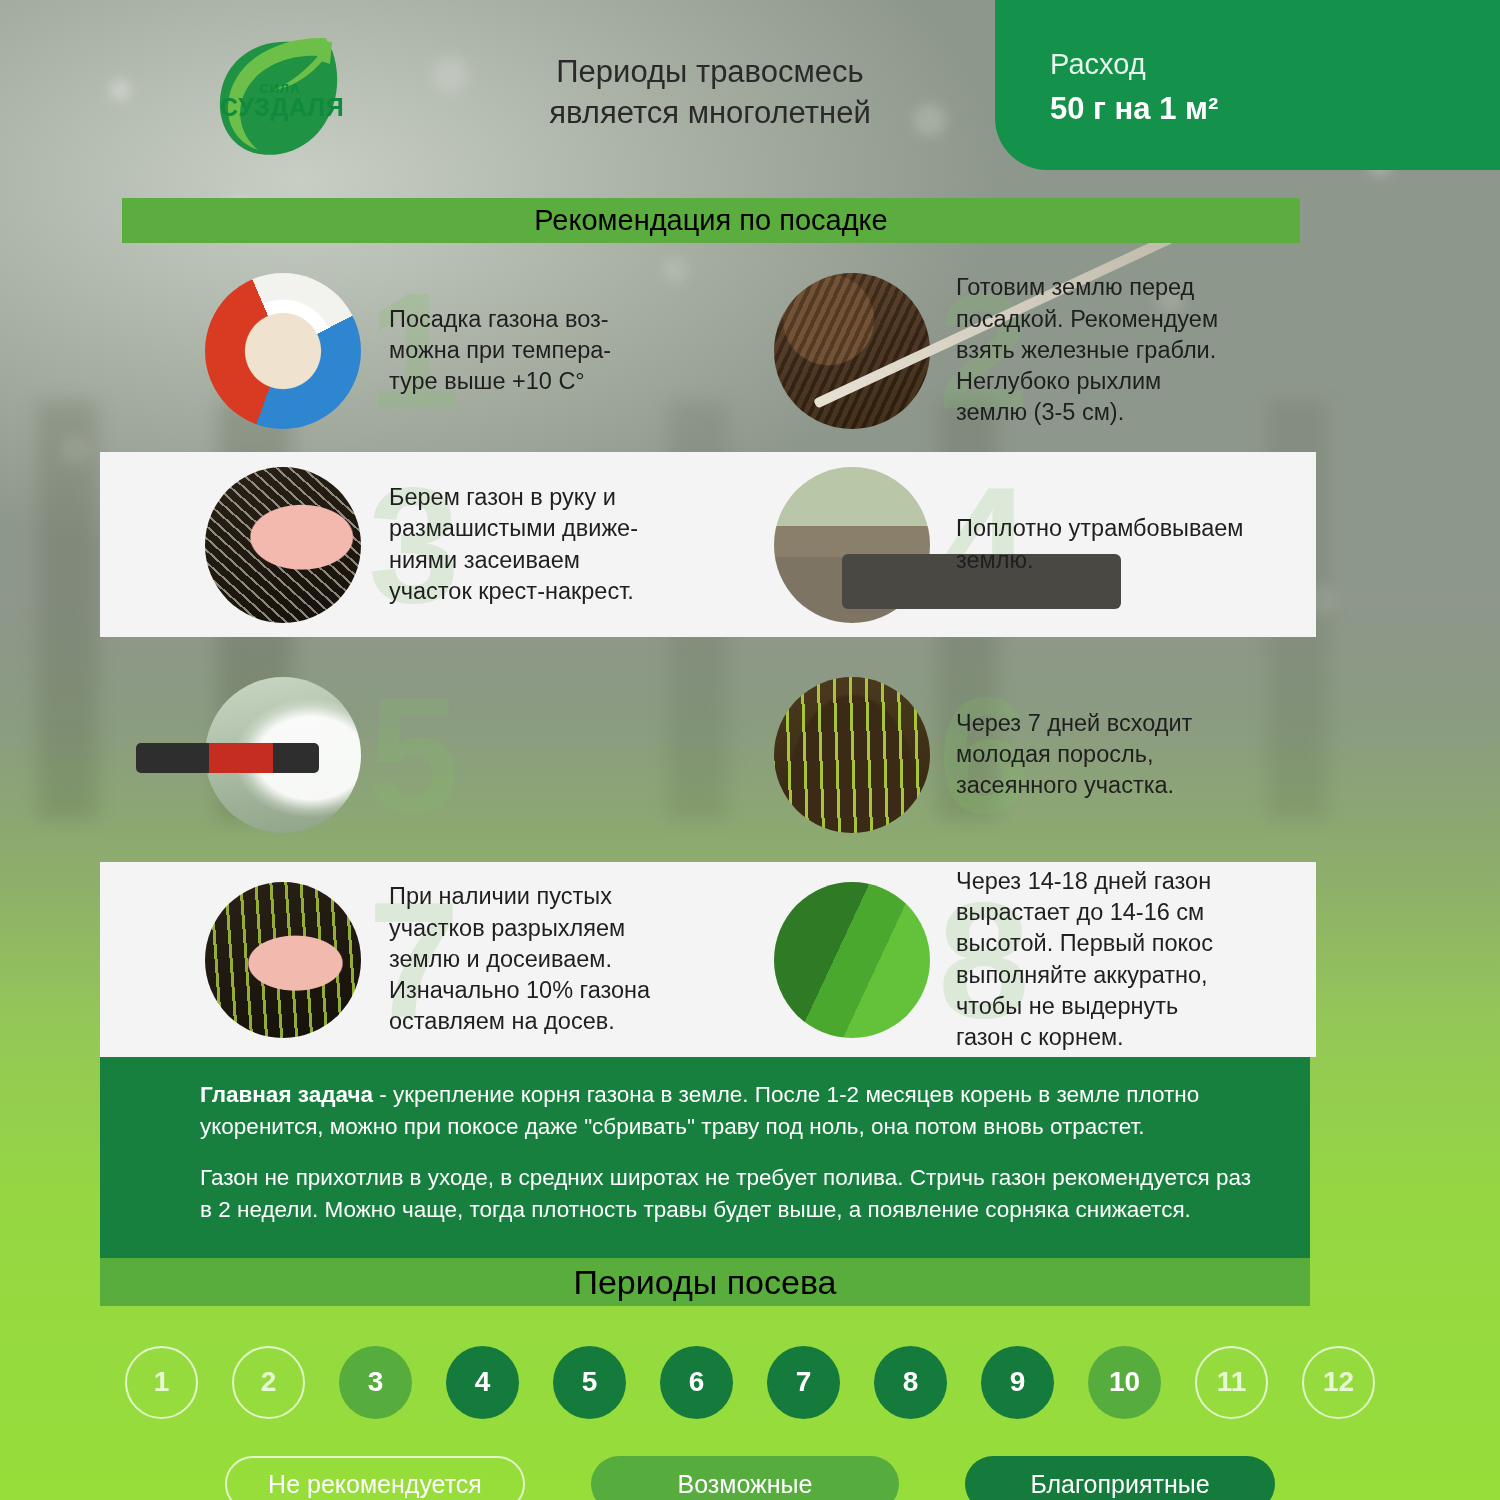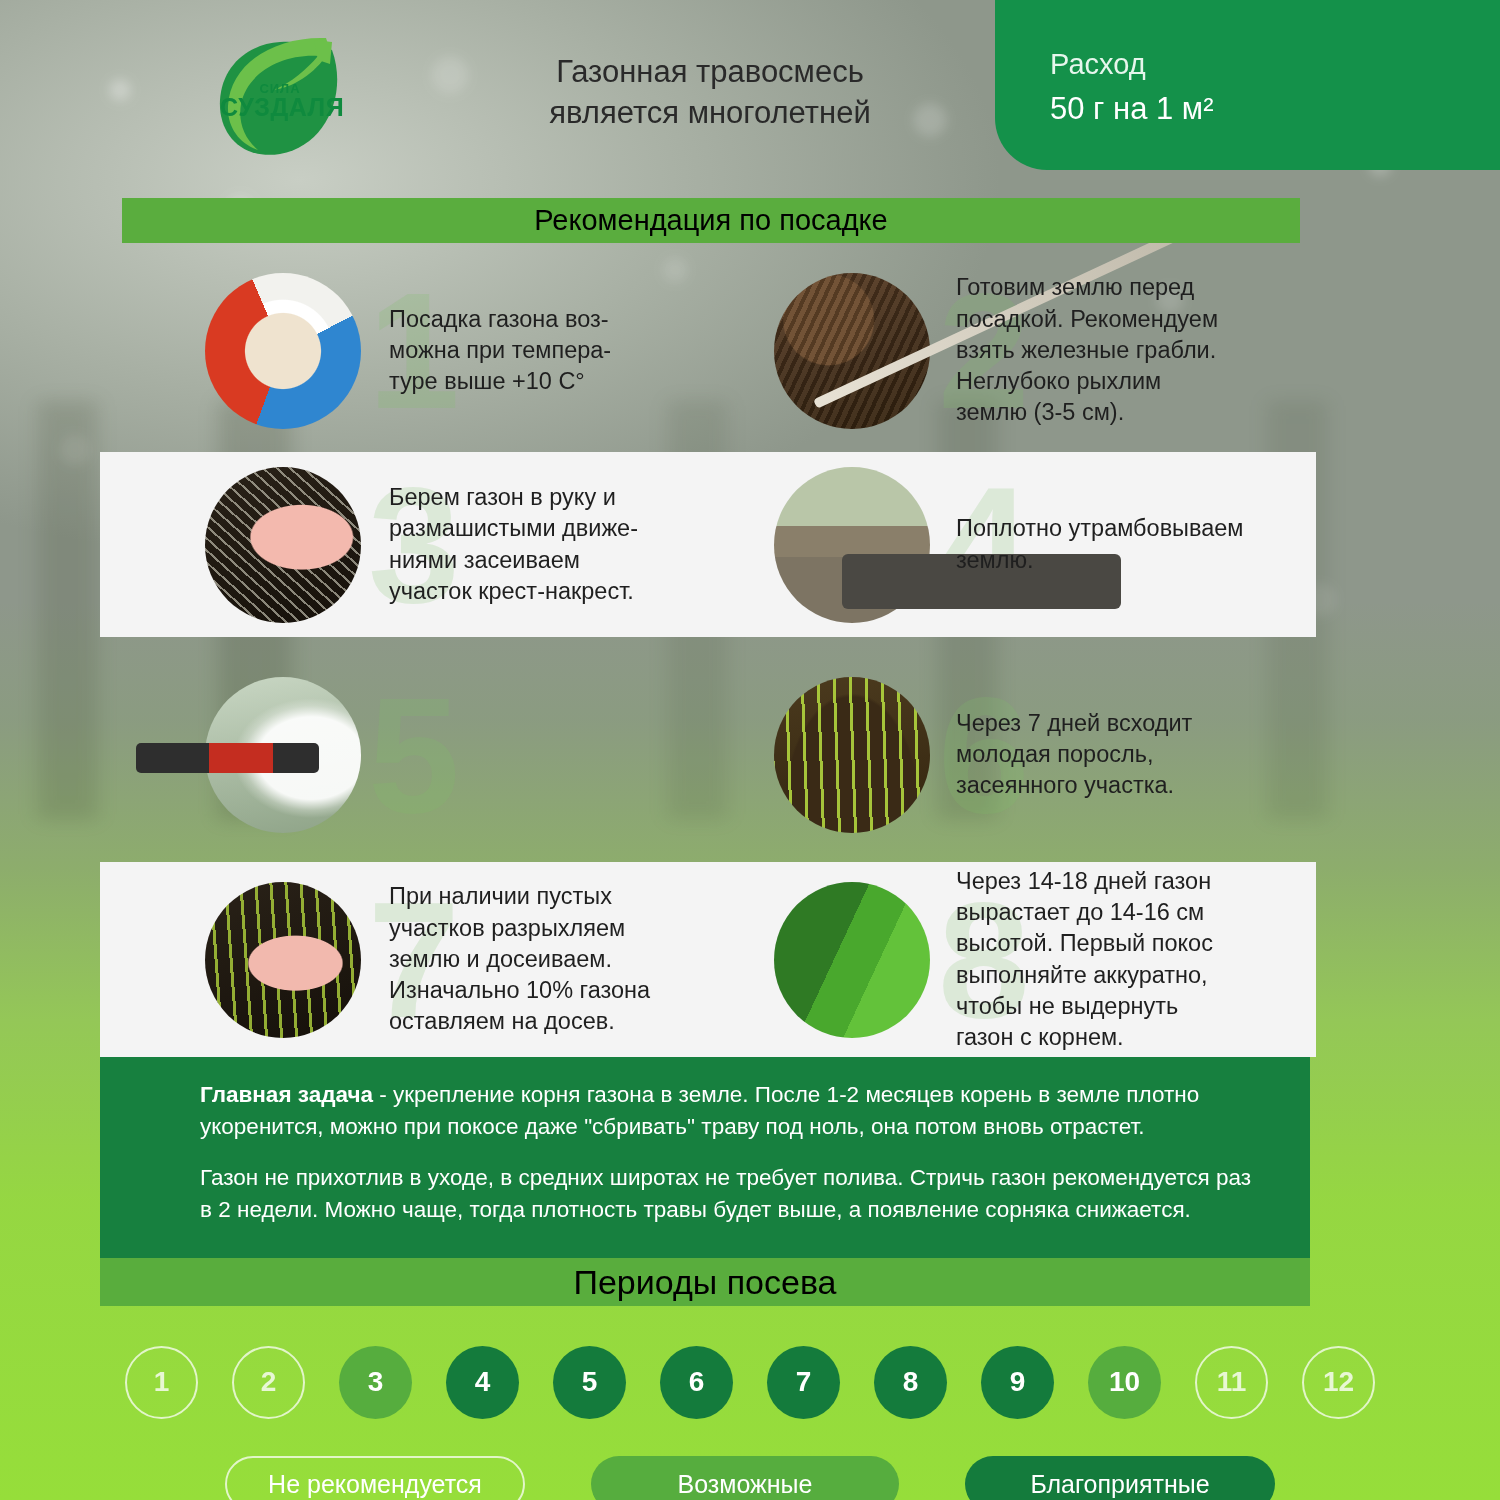--- a/index.html
+++ b/index.html
@@ -79,21 +79,21 @@
     font-size:31px; line-height:1.32; color:#2a2a2a; font-weight:400;
   }
 
   #consumption {
     position:absolute; right:0; top:0; width:505px; height:170px;
     background:#14914a;
     border-bottom-left-radius:52px;
     padding:46px 4px 0 55px;
   }
   #consumption .c-label { font-size:29px; color:#e6f6ec; font-weight:400; line-height:1.25;}
-  #consumption .c-value { font-size:31px; color:#ffffff; font-weight:normal; margin-top:9px;}
+  #consumption .c-value { font-size:31px; color:#ffffff; font-weight:bold; margin-top:9px;}
 
   
   .banner {
     position:absolute; left:122px; width:1178px; height:45px;
     background:#5aad3e;
     color:#000000; font-size:29px; text-align:center; line-height:45px;
     z-index:5;
   }
   #banner-rec { top:198px; }
   #banner-periods { top:1258px; background:#59ad3d; font-size:34px; height:48px; line-height:48px;
@@ -251,21 +251,21 @@
                  C92,40 78,52 60,60 C84,56 104,40 116,20 Z" fill="#6cc04a"></path>
         <path d="M100,10 L118,12 L116,34 L104,30 Z" fill="#6cc04a"></path>
       </svg>
       <div class="txt">
         <div class="l1">СИЛА</div>
         <div class="l2">СУЗДАЛЯ</div>
       </div>
     </div>
 
     <div id="header-title">
-      <div>Газонная травосмесь</div>
+      <div>Периоды травосмесь</div>
       <div>является многолетней</div>
     </div>
 
     <div id="consumption">
       <div class="c-label">Расход</div>
       <div class="c-value">50 г на 1 м²</div>
     </div>
 
   </div>
 

